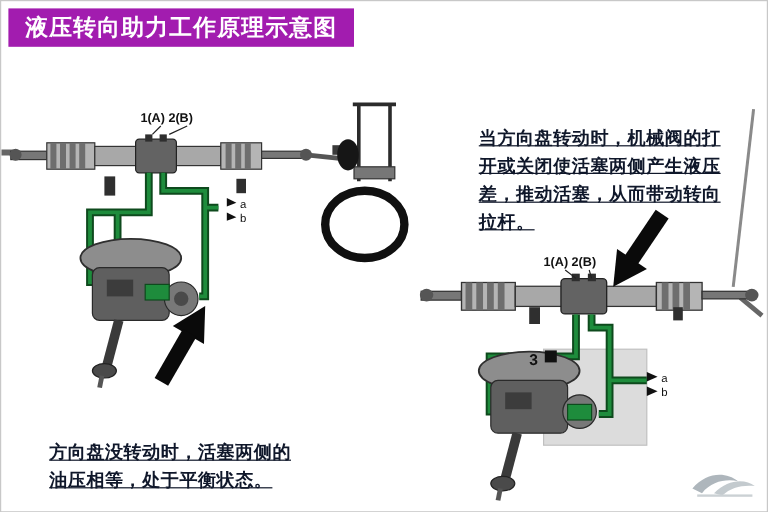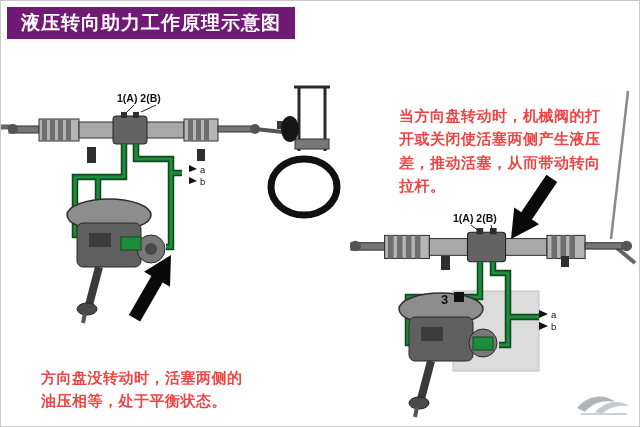--- a/index.html
+++ b/index.html
@@ -2,27 +2,27 @@
 <html><head>
 <meta charset="utf-8">
 <style>
   html,body{margin:0;padding:0;background:#ffffff;}
   .canvas{
     position:relative;width:640px;height:427px;background:#fff;
     border:1px solid #c8c8c8;box-sizing:border-box;overflow:hidden;
     font-family:"Liberation Sans",sans-serif;
   }
   .header-bar{
-    position:absolute;left:6px;top:6px;background:#701a75;color:#fff;
+    position:absolute;left:6px;top:6px;background:#a21caf;color:#fff;
     font-size:19px;font-weight:bold;padding:3px 14px;letter-spacing:1px;
     white-space:nowrap;z-index:5;
   }
   .note{
-    position:absolute;font-weight:bold;color:#ef4444;line-height:1.55;
-    z-index:4;letter-spacing:0.5px;
+    position:absolute;font-weight:bold;color:#0f172a;line-height:1.55;
+    z-index:4;letter-spacing:0.5px;text-decoration:underline;
   }
   .note-right{left:398px;top:103px;width:212px;font-size:15px;}
   .note-left{left:40px;top:330px;width:214px;font-size:15px;margin-top:35px;}
   svg.scene{position:absolute;left:0;top:0;z-index:1;}
   svg text{font-family:"Liberation Sans",sans-serif;fill:#111;}
   .watermark{position:absolute;right:8px;bottom:6px;opacity:.7;z-index:3;}
 </style>
 </head>
 <body>
 

